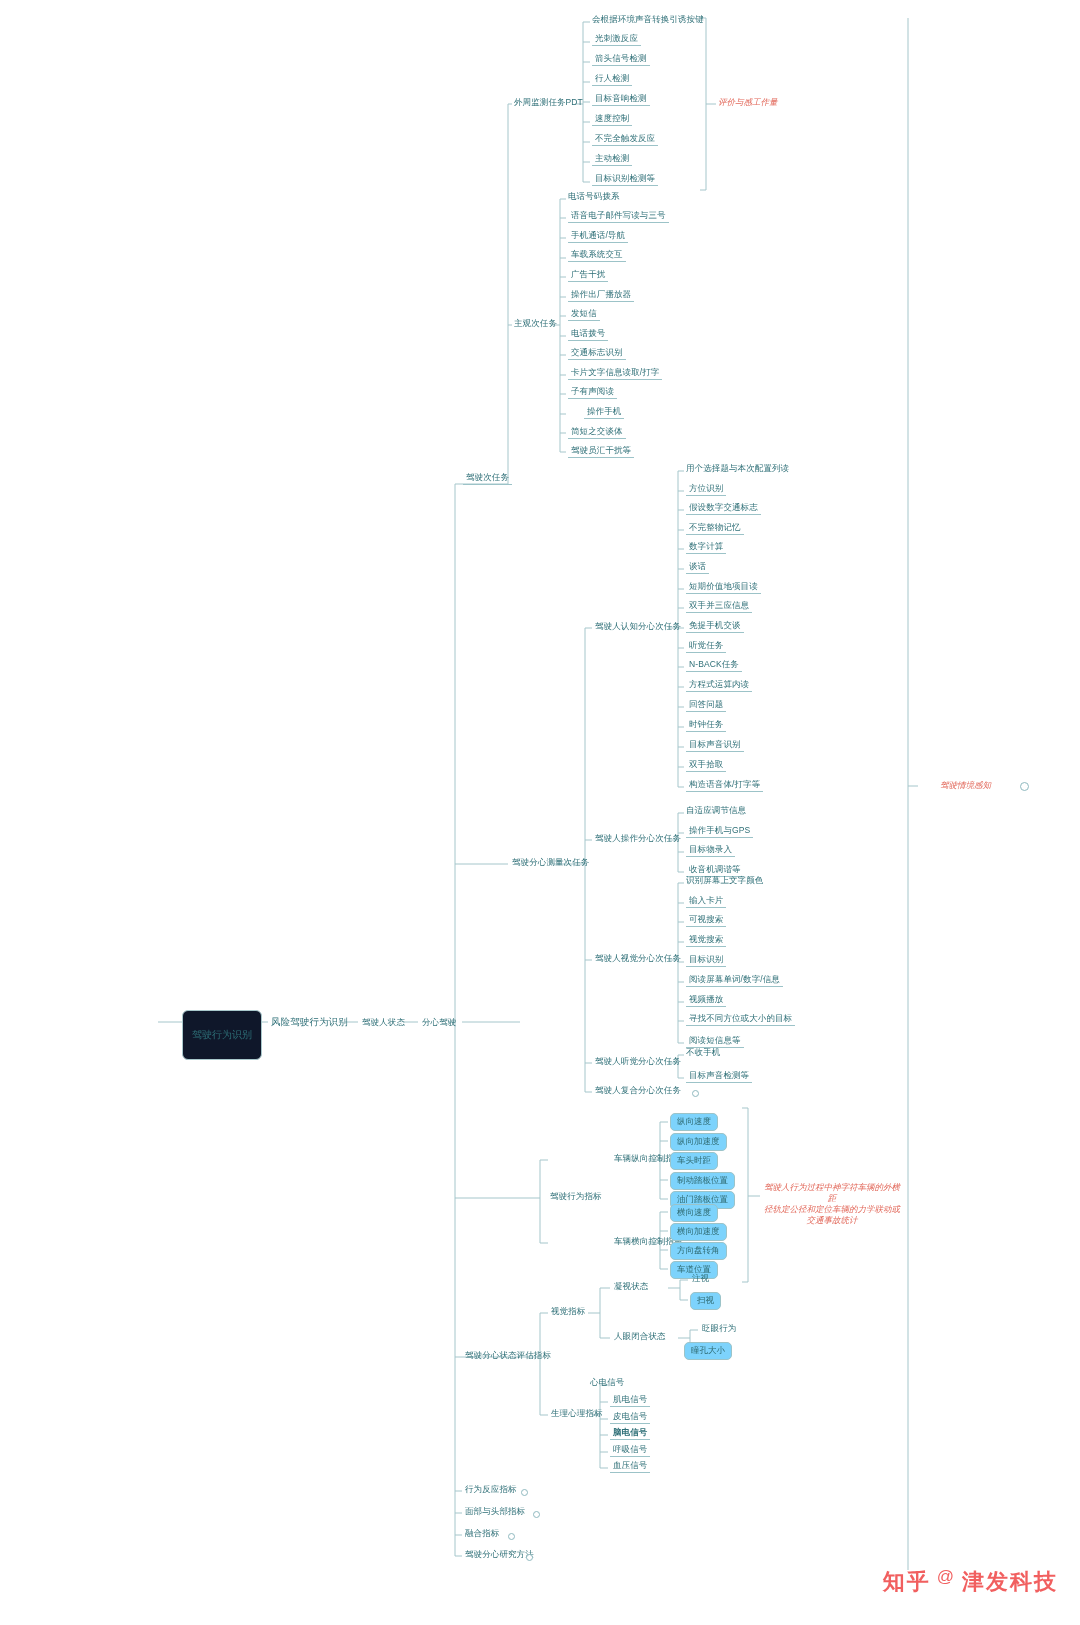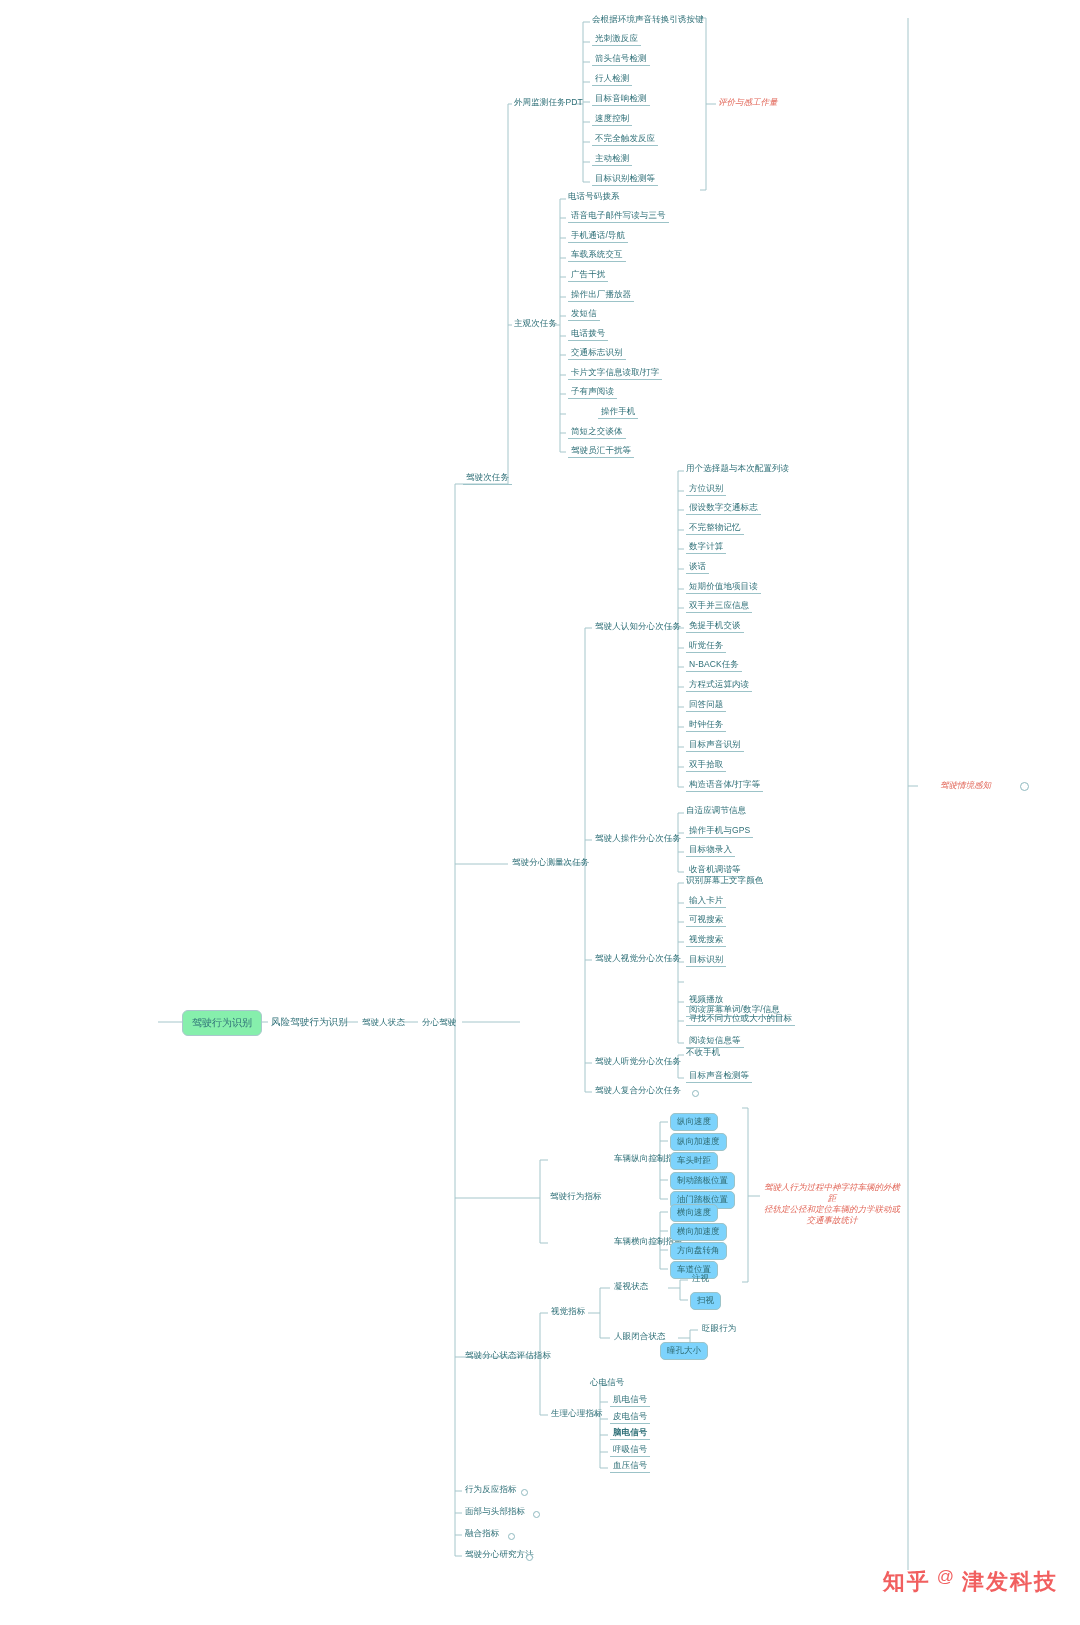--- a/index.html
+++ b/index.html
@@ -49,24 +49,24 @@
     border-radius:4px;
     text-align:center;
     letter-spacing:1px;
     box-shadow:0 1px 2px rgba(0,0,0,.25);
   }
   
   .l1box{
     position:absolute;
     border:1px solid #a9c8cc;
     border-radius:6px;
-    background:#86efac;
+    background:#0f172a;
     font-size:10px;
     color:#2e6f77;
-    padding:5px 9px;
+    padding:17px 9px;
     white-space:nowrap;
   }
 
   
   .anno{
     position:absolute;
     color:#e2685a;
     font-style:italic;
     font-size:8.5px;
     line-height:11px;
@@ -320,21 +320,21 @@
   <div class="node leaf" style="left:568px;top:210px;"><span>语音电子邮件写读与三号</span></div>
   <div class="node leaf" style="left:568px;top:230px;"><span>手机通话/导航</span></div>
   <div class="node leaf" style="left:568px;top:249px;"><span>车载系统交互</span></div>
   <div class="node leaf" style="left:568px;top:269px;"><span>广告干扰</span></div>
   <div class="node leaf" style="left:568px;top:289px;"><span>操作出厂播放器</span></div>
   <div class="node leaf" style="left:568px;top:308px;"><span>发短信</span></div>
   <div class="node leaf" style="left:568px;top:328px;"><span>电话拨号</span></div>
   <div class="node leaf" style="left:568px;top:347px;"><span>交通标志识别</span></div>
   <div class="node leaf" style="left:568px;top:367px;"><span>卡片文字信息读取/打字</span></div>
   <div class="node leaf" style="left:568px;top:386px;"><span>子有声阅读</span></div>
-  <div class="node leaf" style="left:598px;top:406px;font-family:Liberation Serif, serif;"><span>操作手机</span></div>
+  <div class="node leaf" style="left:584px;top:406px;font-family:Liberation Serif, serif;"><span>操作手机</span></div>
   <div class="node leaf" style="left:568px;top:426px;"><span>简短之交谈体</span></div>
   <div class="node leaf" style="left:568px;top:445px;"><span>驾驶员汇干扰等</span></div>
 
   <div class="node plain" style="left:510px;top:857px;">
     <span>驾驶分心测量次任务</span>
   </div>
 
   <div class="node plain" style="left:593px;top:621px;">
     <span>驾驶人认知分心次任务</span>
   </div>
@@ -365,21 +365,21 @@
   <div class="node leaf" style="left:686px;top:864px;"><span>收音机调谐等</span></div>
 
   <div class="node plain" style="left:593px;top:953px;">
     <span>驾驶人视觉分心次任务</span>
   </div>
   <div class="node plain" style="left:684px;top:875px;"><span>识别屏幕上文字颜色</span></div>
   <div class="node leaf" style="left:686px;top:895px;"><span>输入卡片</span></div>
   <div class="node leaf" style="left:686px;top:914px;"><span>可视搜索</span></div>
   <div class="node leaf" style="left:686px;top:934px;"><span>视觉搜索</span></div>
   <div class="node leaf" style="left:686px;top:954px;"><span>目标识别</span></div>
-  <div class="node leaf" style="left:686px;top:974px;margin-top:30px;"><span>阅读屏幕单词/数字/信息</span></div>
+  <div class="node leaf" style="left:686px;top:974px;"><span>阅读屏幕单词/数字/信息</span></div>
   <div class="node leaf" style="left:686px;top:994px;"><span>视频播放</span></div>
   <div class="node leaf" style="left:686px;top:1013px;"><span>寻找不同方位或大小的目标</span></div>
   <div class="node leaf" style="left:686px;top:1035px;"><span>阅读短信息等</span></div>
 
   <div class="node plain" style="left:593px;top:1056px;">
     <span>驾驶人听觉分心次任务</span>
   </div>
   <div class="node plain" style="left:684px;top:1047px;"><span>不收手机</span></div>
   <div class="node leaf" style="left:686px;top:1070px;"><span>目标声音检测等</span></div>
 
@@ -425,21 +425,21 @@
   <div class="node plain" style="left:612px;top:1281px;">
     <span>凝视状态</span>
   </div>
   <div class="node plain" style="left:612px;top:1331px;">
     <span>人眼闭合状态</span>
   </div>
 
   <div class="node plain" style="left:690px;top:1273px;"><span>注视</span></div>
   <div class="pill" style="position:absolute;left:690px;top:1292px;"><span>扫视</span></div>
   <div class="node plain" style="left:700px;top:1323px;"><span>眨眼行为</span></div>
-  <div class="pill" style="position:absolute;left:660px;top:1342px;"><span>瞳孔大小</span></div>
+  <div class="pill" style="position:absolute;left:684px;top:1342px;"><span>瞳孔大小</span></div>
 
   <div class="node plain" style="left:549px;top:1408px;">
     <span>生理心理指标</span>
   </div>
   <div class="node plain" style="left:588px;top:1377px;"><span>心电信号</span></div>
   <div class="node leaf" style="left:610px;top:1394px;"><span>肌电信号</span></div>
   <div class="node leaf" style="left:610px;top:1411px;"><span>皮电信号</span></div>
   <div class="node leaf" style="left:610px;top:1427px;font-weight:bold;"><span>脑电信号</span></div>
   <div class="node leaf" style="left:610px;top:1444px;"><span>呼吸信号</span></div>
   <div class="node leaf" style="left:610px;top:1460px;"><span>血压信号</span></div>

